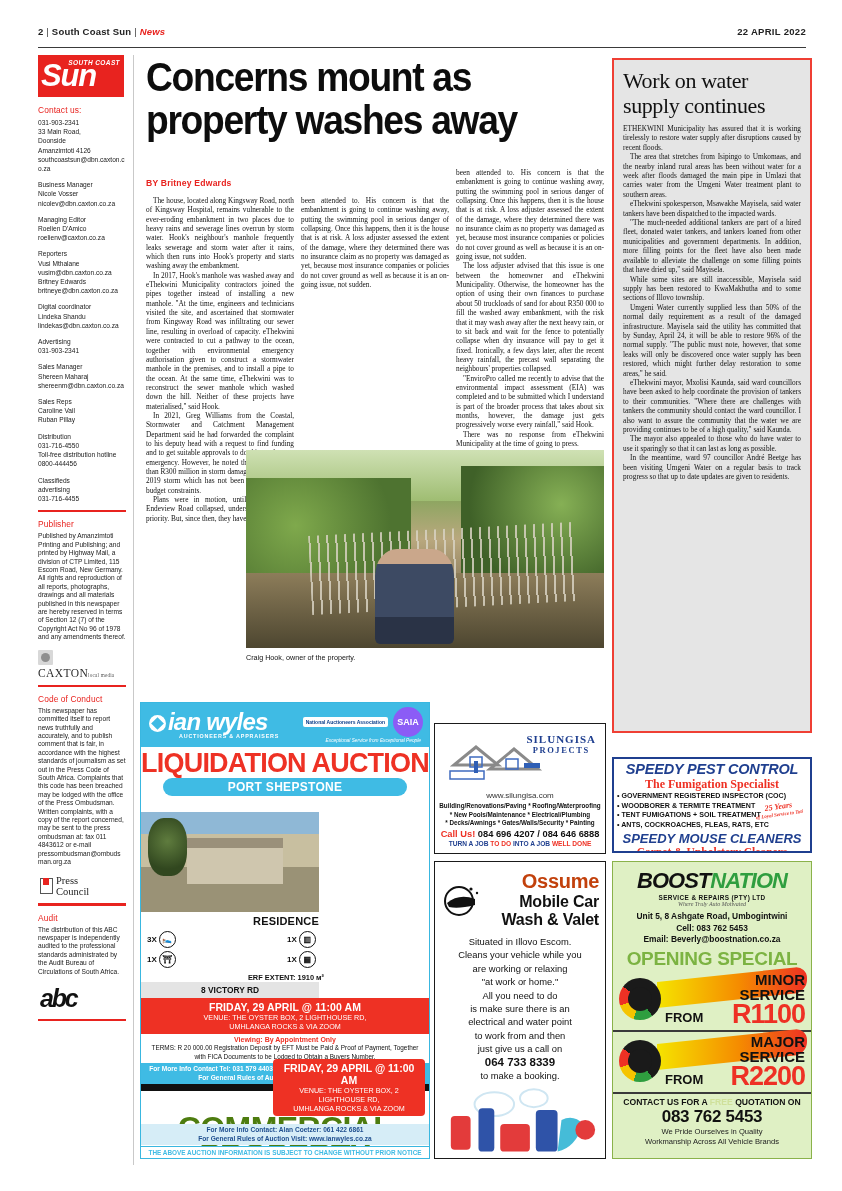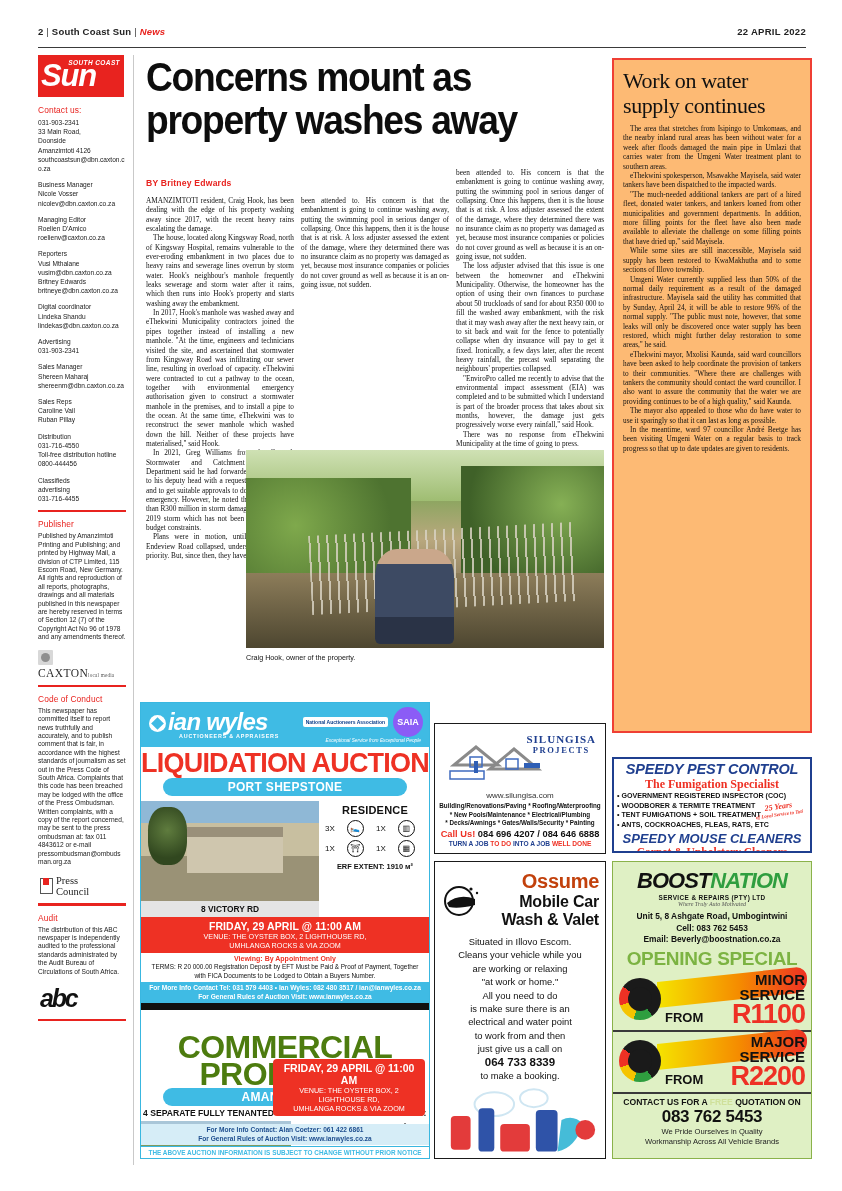--- a/index.html
+++ b/index.html
@@ -140,21 +140,21 @@
     border-radius: 28% 28% 6% 6%;
   }
   .caption {
     position:absolute; left:246px; top:653px; width:358px;
     font-family:"Liberation Sans", sans-serif; font-size:7.2px; color:#111;
   }
 
   
   .sidebox {
     position:absolute; left:612px; top:58px; width:200px; height:675px;
-    border: 2.4px solid #ef3f34; background:#fdba74; padding: 8px 9px 6px 9px;
+    border: 2.4px solid #ef3f34; background:#e5e5e5; padding: 8px 9px 6px 9px;
   }
   .sidebox h2 {
     font-family:"Liberation Serif", serif; font-weight:400;
     font-size: 22px; line-height: 25px; color:#111; letter-spacing:-.4px;
     margin-bottom: 6px;
   }
   .sidebox .body {
     font-family:"Liberation Serif", serif; font-size:7.3px; line-height:9.4px;
     color:#111; text-align: justify;
   }
@@ -194,36 +194,36 @@
   .wy-title {
     background:#fff; text-align:center; padding:1px 0 0 0;
     font-family:"Liberation Sans", sans-serif; font-weight:700; font-size:27px;
     color:#ee3124; letter-spacing:-.8px; line-height:30px;
   }
   .wy-bar {
     background:#3fbbe4; color:#fff; text-align:center;
     font-family:"Liberation Sans", sans-serif; font-weight:700; font-size:12px;
     padding:2px 0; letter-spacing:.3px; border-radius:10px; margin:0 22px;
   }
-  .wy-mid { display:flex; margin-top:5px; }
+  .wy-mid { display:flex; margin-top:16px;flex-direction:column; }
   .wy-photo { width:178px; height:100px;
     background: linear-gradient(180deg,#8fb8d6 0 22%, #c8bfa0 22% 55%, #9a9276 55% 100%);
     position:relative; overflow:hidden; }
   .wy-photo .house { position:absolute; left:26%; top:26%; width:54%; height:46%;
     background:#cfc6ae; border-top:10px solid #9a907a; }
   .wy-photo .tree { position:absolute; left:4%; top:6%; width:22%; height:58%;
     background: radial-gradient(circle at 50% 40%, #5f7c3e, #31471f 70%); border-radius:40%; }
   .wy-specs { flex:1; padding:3px 4px 0 6px; }
   .wy-specs .t {
     font-family:"Liberation Sans", sans-serif; font-weight:700; font-size:11px;
     color:#111; text-align:center; letter-spacing:.2px;
   }
   .wy-grid { display:grid; grid-template-columns:1fr 1fr; gap:3px 2px; margin-top:4px; }
-  .wy-cell { display:flex; align-items:center; gap:12px;
-    font-family:"Liberation Sans", sans-serif; font-weight:400; font-size:8px; color:#111; }
+  .wy-cell { display:flex; align-items:center; gap:2px;
+    font-family:"Liberation Sans", sans-serif; font-weight:700; font-size:8px; color:#111; }
   .wy-ic { width:17px; height:17px; border:1.3px solid #111; border-radius:50%;
     display:flex; align-items:center; justify-content:center; font-size:8px; }
   .wy-erf { font-family:"Liberation Sans", sans-serif; font-weight:700; font-size:7.4px;
     color:#111; text-align:center; margin-top:5px; }
   .wy-addr {
     background:#e4e4e4; text-align:center;
     font-family:"Liberation Sans", sans-serif; font-weight:700; font-size:8.4px;
     color:#111; padding:3px 0; width:178px;
   }
   .wy-when {
@@ -448,21 +448,20 @@
     <h4>Audit</h4>
     <div class="blk tight">The distribution of this ABC newspaper is independently audited to the professional standards administrated by the Audit Bureau of Circulations of South Africa.</div>
     <div class="abc-logo">abc</div>
     <div class="rule-red"></div>
   </div>
 
   <h1 class="headline">Concerns mount as property washes away</h1>
   <div class="byline">BY Britney Edwards</div>
 
   <div class="artcol c1">
-    <p class="first">AMANZIMTOTI resident, Craig Hook, has been dealing with the edge of his property washing away since 2017, with the recent heavy rains escalating the damage.</p>
     <p>The house, located along Kingsway Road, north of Kingsway Hospital, remains vulnerable to the ever-eroding embankment in two places due to heavy rains and sewerage lines overrun by storm water. Hook's neighbour's manhole frequently leaks sewerage and storm water after it rains, which then runs into Hook's property and starts washing away the embankment.</p>
     <p>In 2017, Hook's manhole was washed away and eThekwini Municipality contractors joined the pipes together instead of installing a new manhole. "At the time, engineers and technicians visited the site, and ascertained that stormwater from Kingsway Road was infiltrating our sewer line, resulting in overload of capacity. eThekwini were contracted to cut a pathway to the ocean, together with environmental emergency authorisation given to construct a stormwater manhole in the premises, and to install a pipe to the ocean. At the same time, eThekwini was to reconstruct the sewer manhole which washed down the hill. Neither of these projects have materialised," said Hook.</p>
     <p>In 2021, Greg Williams from the Coastal, Stormwater and Catchment Management Department said he had forwarded the complaint to his deputy head with a request to find funding and to get suitable approvals to do this work as an emergency. However, he noted that there is more than R300 million in storm damage from the April 2019 storm which has not been repaired due to budget constraints.</p>
     <p>Plans were in motion, until the house in Endeview Road collapsed, understandably taking priority. But, since then, they have not</p>
   </div>
   <div class="artcol c2">
     <p class="first">been attended to. His concern is that the embankment is going to continue washing away, putting the swimming pool in serious danger of collapsing. Once this happens, then it is the house that is at risk. A loss adjuster assessed the extent of the damage, where they determined there was no insurance claim as no property was damaged as yet, because most insurance companies or policies do not cover ground as well as because it is an on-going issue, not sudden.</p>
   </div>
   <div class="artcol c3">
     <p class="first">been attended to. His concern is that the embankment is going to continue washing away, putting the swimming pool in serious danger of collapsing. Once this happens, then it is the house that is at risk. A loss adjuster assessed the extent of the damage, where they determined there was no insurance claim as no property was damaged as yet, because most insurance companies or policies do not cover ground as well as because it is an on-going issue, not sudden.</p>
@@ -477,20 +476,21 @@
     <div class="veg2"></div>
     <div class="ground"></div>
     <div class="fence"></div>
     <div class="person"></div>
   </div>
   <div class="caption">Craig Hook, owner of the property.</div>
 
   <div class="sidebox">
     <h2>Work on water supply continues</h2>
     <div class="body">
+      <p class="first">ETHEKWINI Municipality has assured that it is working tirelessly to restore water supply after disruptions caused by recent floods.</p>
       <p>The area that stretches from Isipingo to Umkomaas, and the nearby inland rural areas has been without water for a week after floods damaged the main pipe in Umlazi that carries water from the Umgeni Water treatment plant to southern areas.</p>
       <p>eThekwini spokesperson, Msawakhe Mayisela, said water tankers have been dispatched to the impacted wards.</p>
       <p>"The much-needed additional tankers are part of a hired fleet, donated water tankers, and tankers loaned from other municipalities and government departments. In addition, more filling points for the fleet have also been made available to alleviate the challenge on some filling points that have dried up," said Mayisela.</p>
       <p>While some sites are still inaccessible, Mayisela said supply has been restored to KwaMakhutha and to some sections of Illovo township.</p>
       <p>Umgeni Water currently supplied less than 50% of the normal daily requirement as a result of the damaged infrastructure. Mayisela said the utility has committed that by Sunday, April 24, it will be able to restore 96% of the normal supply. "The public must note, however, that some leaks will only be discovered once water supply has been restored, which might further delay restoration to some areas," he said.</p>
       <p>eThekwini mayor, Mxolisi Kaunda, said ward councillors have been asked to help coordinate the provision of tankers to their communities. "Where there are challenges with tankers the community should contact the ward councillor. I also want to assure the community that the water we are providing continues to be of a high quality," said Kaunda.</p>
       <p>The mayor also appealed to those who do have water to use it sparingly so that it can last as long as possible.</p>
       <p>In the meantime, ward 97 councillor André Beetge has been visiting Umgeni Water on a regular basis to track progress so that up to date updates are given to residents.</p>
     </div>
   </div>

